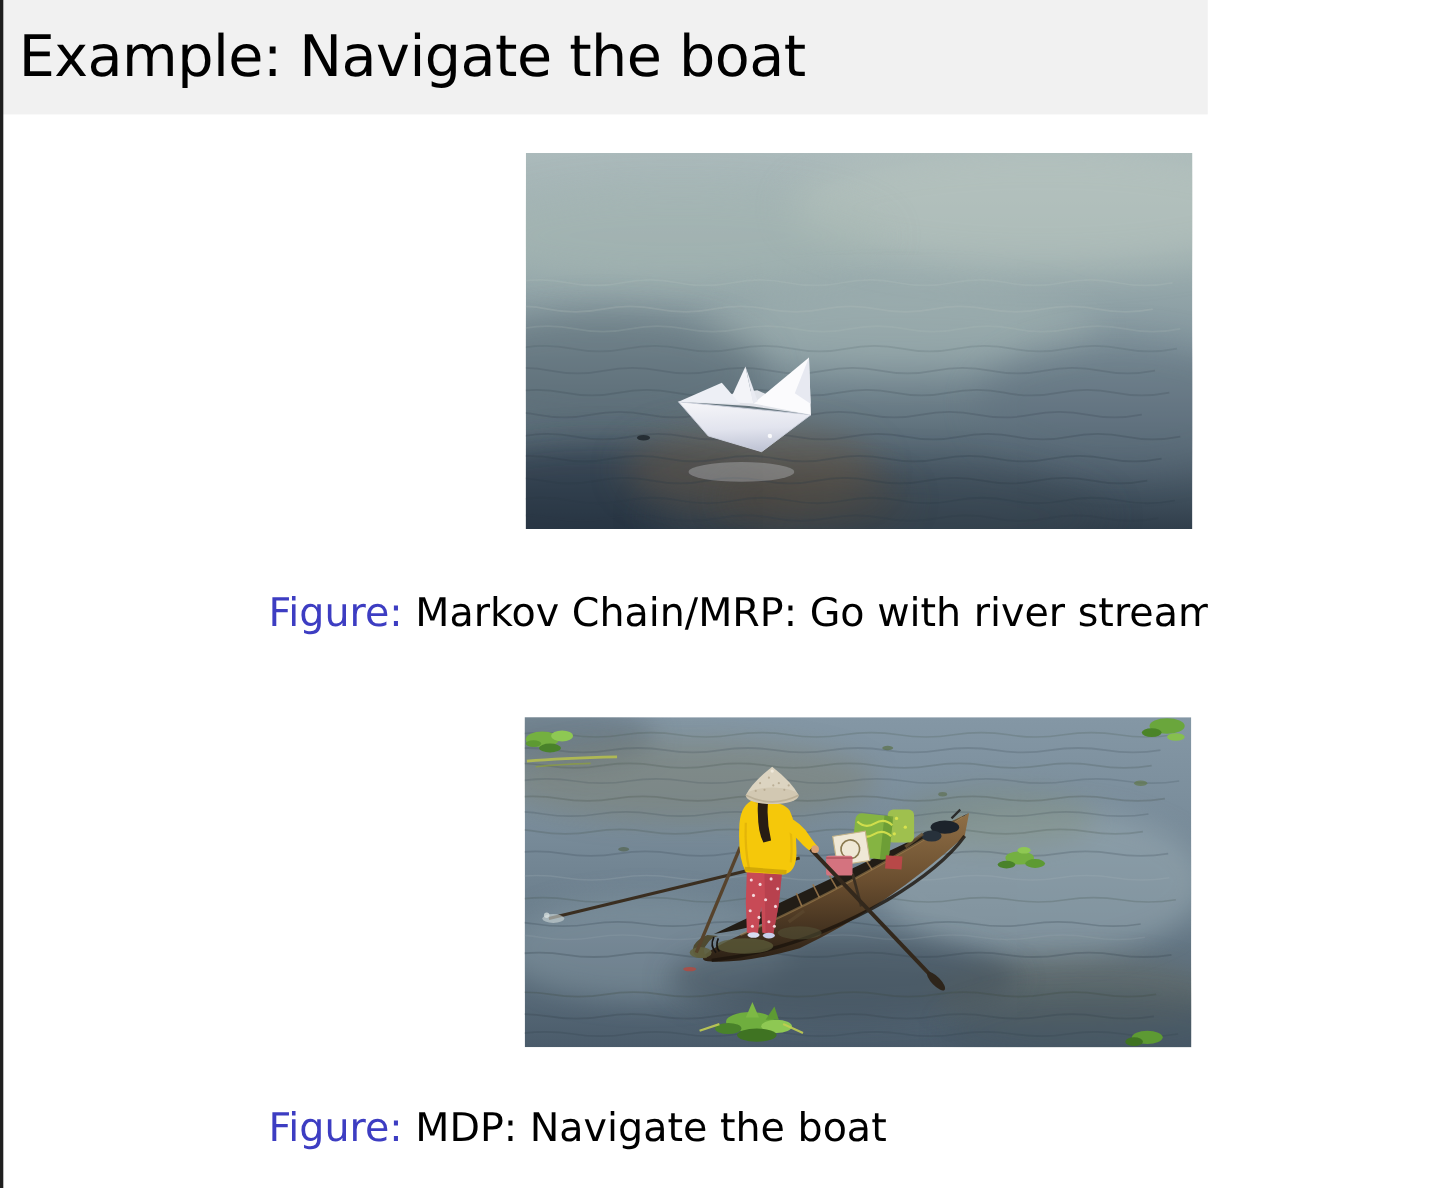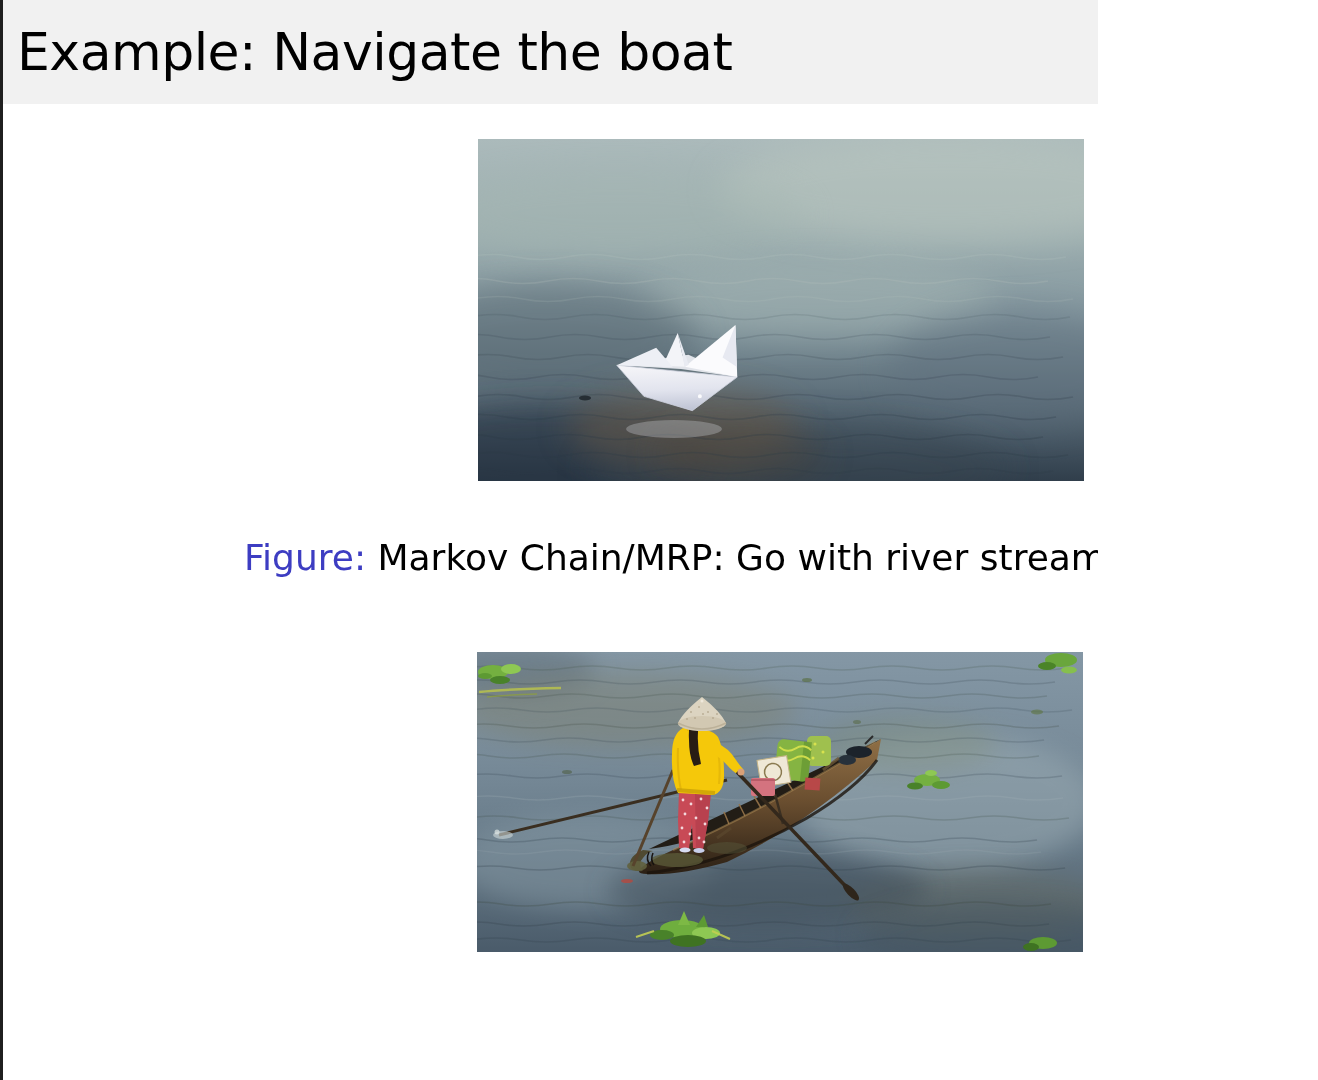--- a/index.html
+++ b/index.html
@@ -290,13 +290,17 @@
         </g>
         <circle cx="225" cy="49" r="1.5" fill="#efe9dc"></circle>
       </g>
       <line x1="260" y1="120" x2="376" y2="242" stroke="#33281c" stroke-width="3.5"></line>
       <ellipse cx="374" cy="240" rx="11" ry="4" fill="#2e251b" transform="rotate(46 374 240)"></ellipse>
       <circle cx="264" cy="120" r="3.5" fill="#d9a077"></circle>
     </g>
   </svg>
   </div>
 
+  <div class="caption caption2">
+    <span class="cap-label" style="color: rgb(61, 61, 194);">Figure:</span>
+    <span class="cap-text">MDP: Navigate the boat</span>
+  </div>
 </div>
 
 </body></html>

